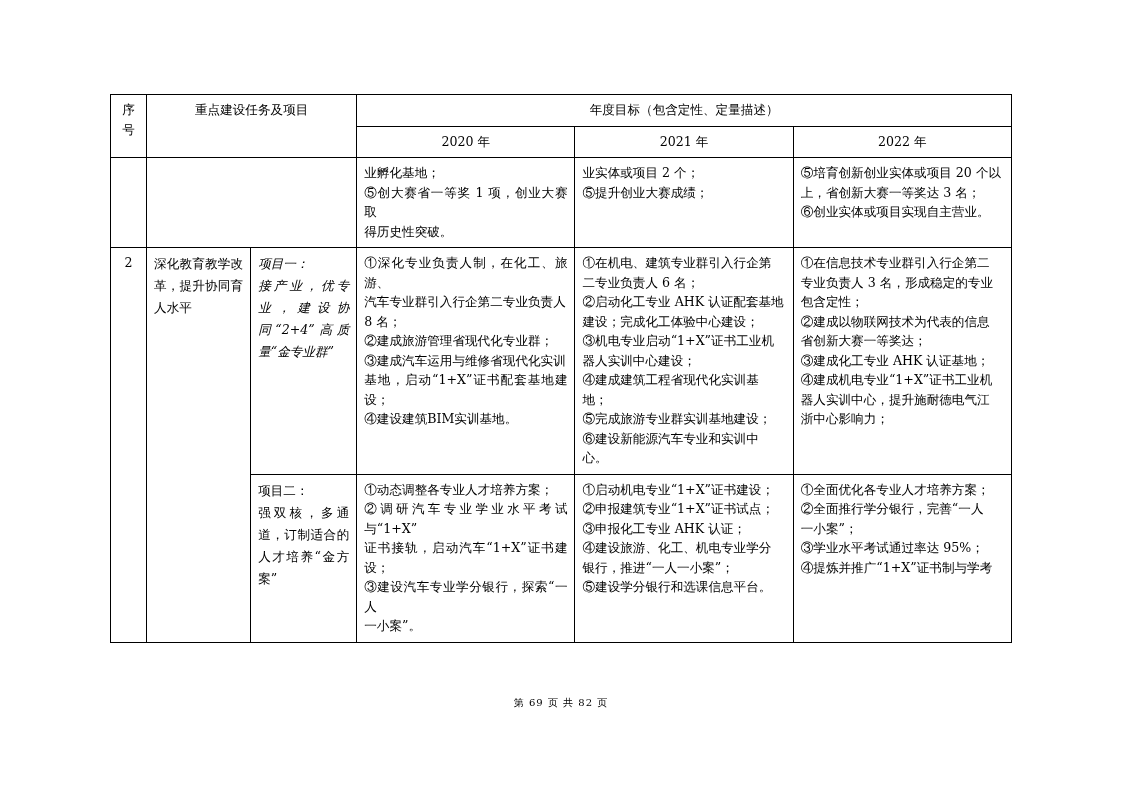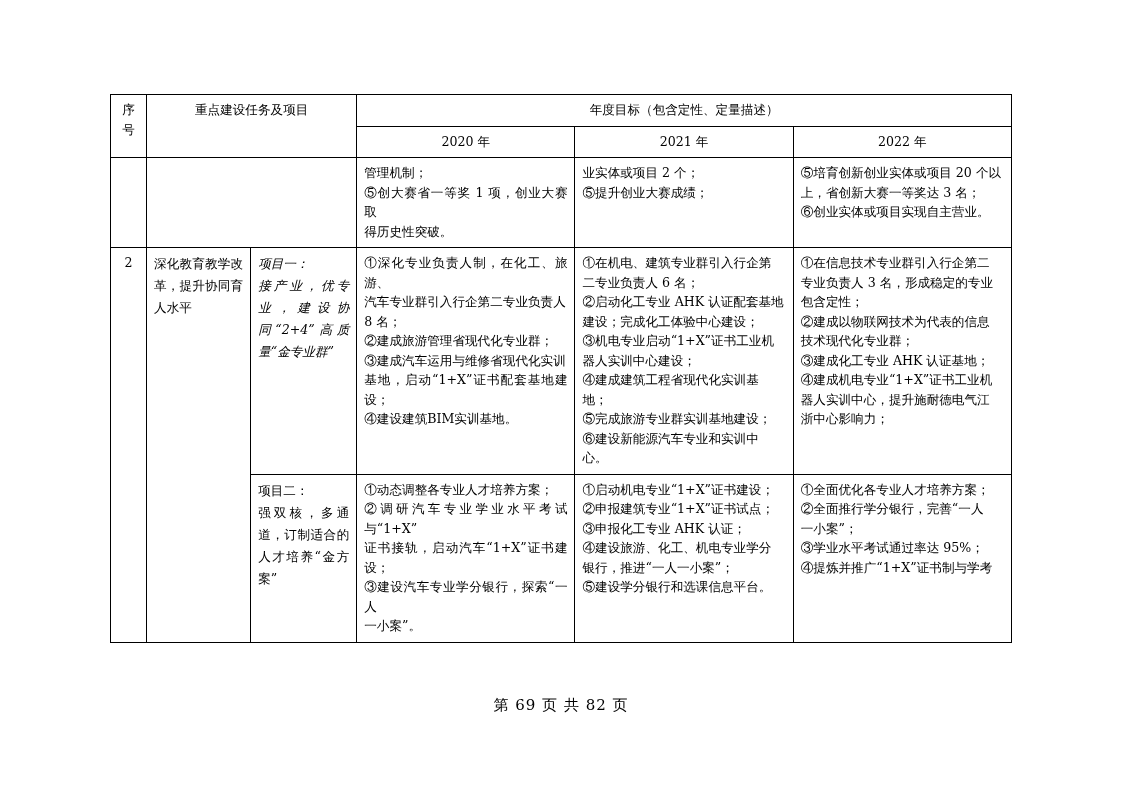--- a/index.html
+++ b/index.html
@@ -67,21 +67,21 @@
     line-height: 1.75;
     text-align: justify;
     text-justify: inter-ideograph;
   }
   .footer {
     position: absolute;
     left: 0;
     top: 696px;
     width: 1122px;
     text-align: center;
-    font-size: 15px;
+    font-size: 10px;
     letter-spacing: 1px;
     font-family: "DejaVu Serif", "Liberation Serif", serif;
   }
 </style>
 </head>
 <body>
 
 <div class="page">
 
   <table class="doc-table">
@@ -104,21 +104,21 @@
         <td class="hdr-center">2021 年</td>
         <td class="hdr-center">2022 年</td>
       </tr>
     </thead>
     <tbody>
 
       <tr>
         <td class="cell-center-mid"></td>
         <td class="cell-mid" colspan="2"></td>
         <td>
-          <div class="t-line">管理机制；</div>
+          <div class="t-line">业孵化基地；</div>
           <div class="t-line">⑤创大赛省一等奖 1 项，创业大赛取</div>
           <div class="t-line">得历史性突破。</div>
         </td>
         <td>
           <div class="t-line">业实体或项目 2 个；</div>
           <div class="t-line">⑤提升创业大赛成绩；</div>
         </td>
         <td>
           <div class="t-line">⑤培育创新创业实体或项目 20 个以</div>
           <div class="t-line">上，省创新大赛一等奖达 3 名；</div>
@@ -155,21 +155,21 @@
           <div class="t-line">地；</div>
           <div class="t-line">⑤完成旅游专业群实训基地建设；</div>
           <div class="t-line">⑥建设新能源汽车专业和实训中</div>
           <div class="t-line">心。</div>
         </td>
         <td>
           <div class="t-line">①在信息技术专业群引入行企第二</div>
           <div class="t-line">专业负责人 3 名，形成稳定的专业</div>
           <div class="t-line">包含定性；</div>
           <div class="t-line">②建成以物联网技术为代表的信息</div>
-          <div class="t-line">技术现代化专业群；</div>
+          <div class="t-line">省创新大赛一等奖达；</div>
           <div class="t-line">③建成化工专业 AHK 认证基地；</div>
           <div class="t-line">④建成机电专业“1+X”证书工业机</div>
           <div class="t-line">器人实训中心，提升施耐德电气江</div>
           <div class="t-line">浙中心影响力；</div>
         </td>
       </tr>
 
       <tr>
         <td class="cell-mid">
           <div class="proj-label" style="white-space: pre-line;">项目二：

